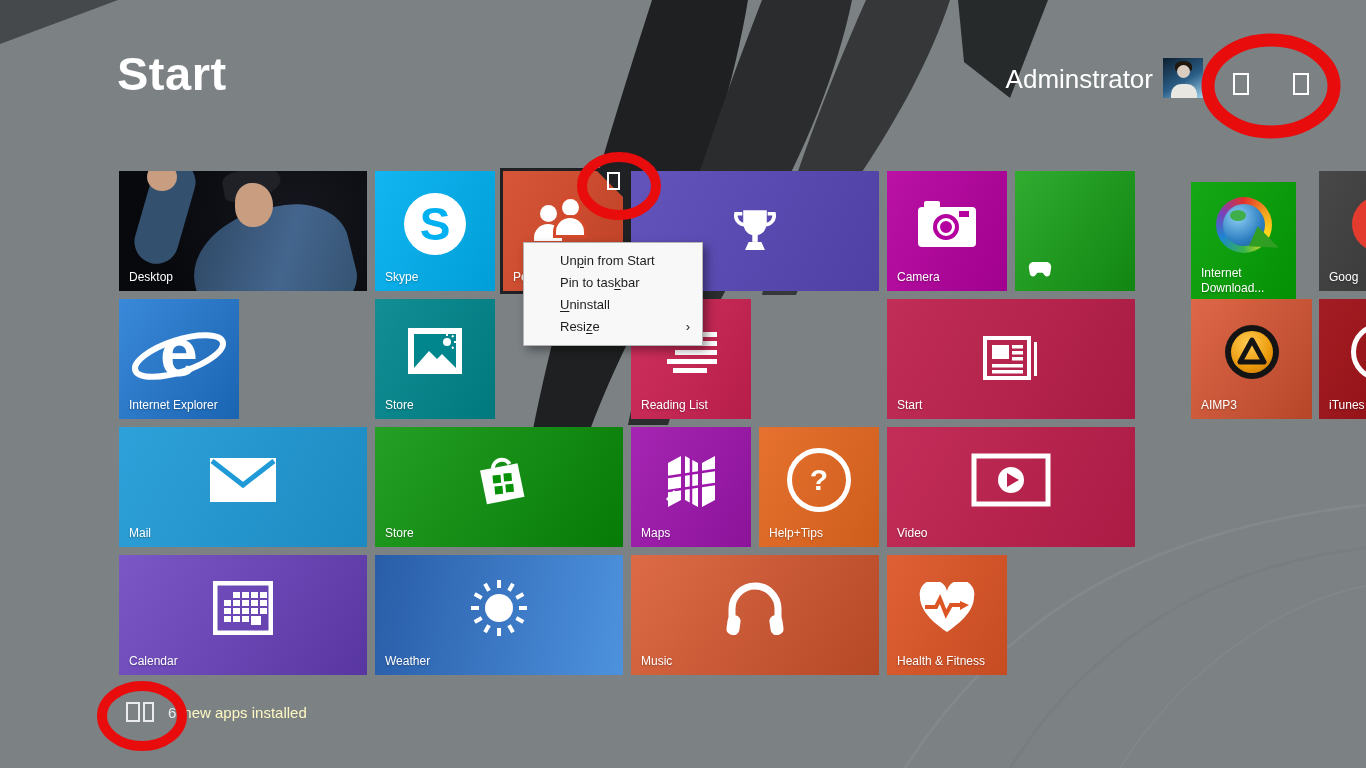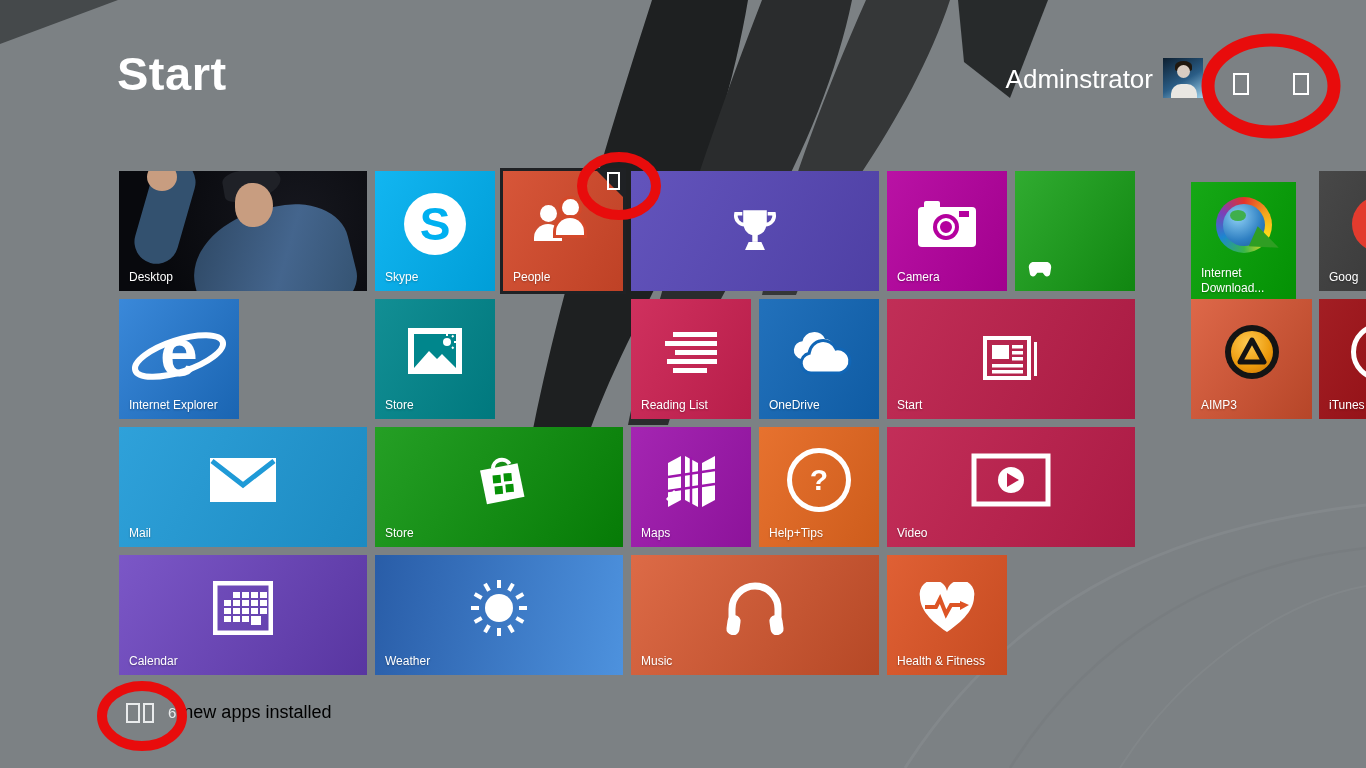--- a/index.html
+++ b/index.html
@@ -135,21 +135,21 @@
   .menu{position:absolute;left:523px;top:242px;width:178px;z-index:7;background:#f8f8f8;
     border:1px solid #b4b4b4;box-shadow:4px 4px 9px rgba(0,0,0,.4);padding:7px 0;color:#1d1d1d}
   .menu-item{position:relative;height:22px;line-height:22px;padding-left:36px;font-size:13px;cursor:default}
   .menu-item u{text-underline-offset:2px}
   .mi-arrow{position:absolute;right:12px;top:0;font-size:13px}
 
   
   .status{position:absolute;left:126px;top:702px;z-index:2;display:flex;align-items:center}
   .status .tofu{border-color:#e9ebec}
   .st-count{margin-left:14px;font-size:15px;color:#e9ebec}
-  .st-msg{margin-left:7px;font-size:18px;color:#000000}
+  .st-msg{margin-left:7px;font-size:15px;color:#fef9c3}
 
   
   .annot{position:absolute;inset:0;z-index:9;pointer-events:none}
 </style>
 </head>
 <body>
 
 <div id="screen" style="background-color: rgb(124, 129, 132);">
 
   <svg class="bg-art" width="1366" height="768" viewBox="0 0 1366 768">
@@ -303,29 +303,20 @@
           <i></i>
           <i></i>
           <i></i>
           <i></i>
           <i></i>
         </div>
     </div>
     <span class="t-label">Reading List</span>
   </div>
 
-  <div class="tile" id="t-onedrive" style="background-color: rgb(17, 102, 182);">
-    <div class="t-ic lift">
-      <svg width="68" height="46" viewBox="0 0 68 46">
-        <path d="M16 30a9 9 0 0 1 1.5-17.8A12 12 0 0 1 40 10a9 9 0 0 1 4 17z" fill="#fff"></path>
-        <path d="M26 44a10 10 0 0 1-1.8-19.8A14 14 0 0 1 51 20a11 11 0 0 1 3.5 24z" fill="#fff" stroke="#1166b6" stroke-width="3"></path>
-      </svg>
-    </div>
-    <span class="t-label">OneDrive</span>
-  </div>
 
   <div class="tile" id="t-news" style="background-color: rgb(188, 30, 74);">
     <div class="t-ic">
       <svg width="56" height="46" viewBox="0 0 56 46">
         <rect x="2" y="2" width="44" height="40" fill="none" stroke="#fff" stroke-width="4"></rect>
         <rect x="9" y="9" width="17" height="14" fill="#fff"></rect>
         <rect x="29" y="9" width="11" height="3.5" fill="#fff"></rect>
         <rect x="29" y="15" width="11" height="3.5" fill="#fff"></rect>
         <rect x="29" y="21" width="11" height="3.5" fill="#fff"></rect>
         <rect x="9" y="28" width="31" height="3.5" fill="#fff"></rect>
@@ -486,20 +477,35 @@
     <div class="t-ic lift">
       <svg width="66" height="58" viewBox="0 0 66 58">
         <path d="M10 42 V30 a23 23 0 0 1 46 0 V42" fill="none" stroke="#fff" stroke-width="7"></path>
         <rect x="5" y="36" width="13" height="20" rx="6" fill="#fff" transform="rotate(8 11 46)"></rect>
         <rect x="48" y="36" width="13" height="20" rx="6" fill="#fff" transform="rotate(-8 55 46)"></rect>
       </svg>
     </div>
     <span class="t-label">Music</span>
   </div>
 
+  <div class="menu">
+    <div class="menu-item">
+      <span>Un</span><u>p</u><span>in from Start</span>
+    </div>
+    <div class="menu-item">
+      <span>Pin to tas</span><u>k</u><span>bar</span>
+    </div>
+    <div class="menu-item">
+      <span></span><u>U</u><span>ninstall</span>
+    </div>
+    <div class="menu-item">
+      <span>Resi</span><u>z</u><span>e</span>
+      <span class="mi-arrow">›</span>
+    </div>
+  </div>
 
   <div class="status">
     <span class="tofu" style="width:10px;height:16px"></span>
     <span class="tofu" style="width:7px;height:16px;margin-left:3px"></span>
     <span class="st-count">6</span>
     <span class="st-msg">new apps installed</span>
   </div>
 
   <svg class="annot" width="1366" height="768" viewBox="0 0 1366 768">
     <ellipse cx="1271" cy="86" rx="63" ry="46" fill="none" stroke-width="13" stroke="#e80c0c"></ellipse>

